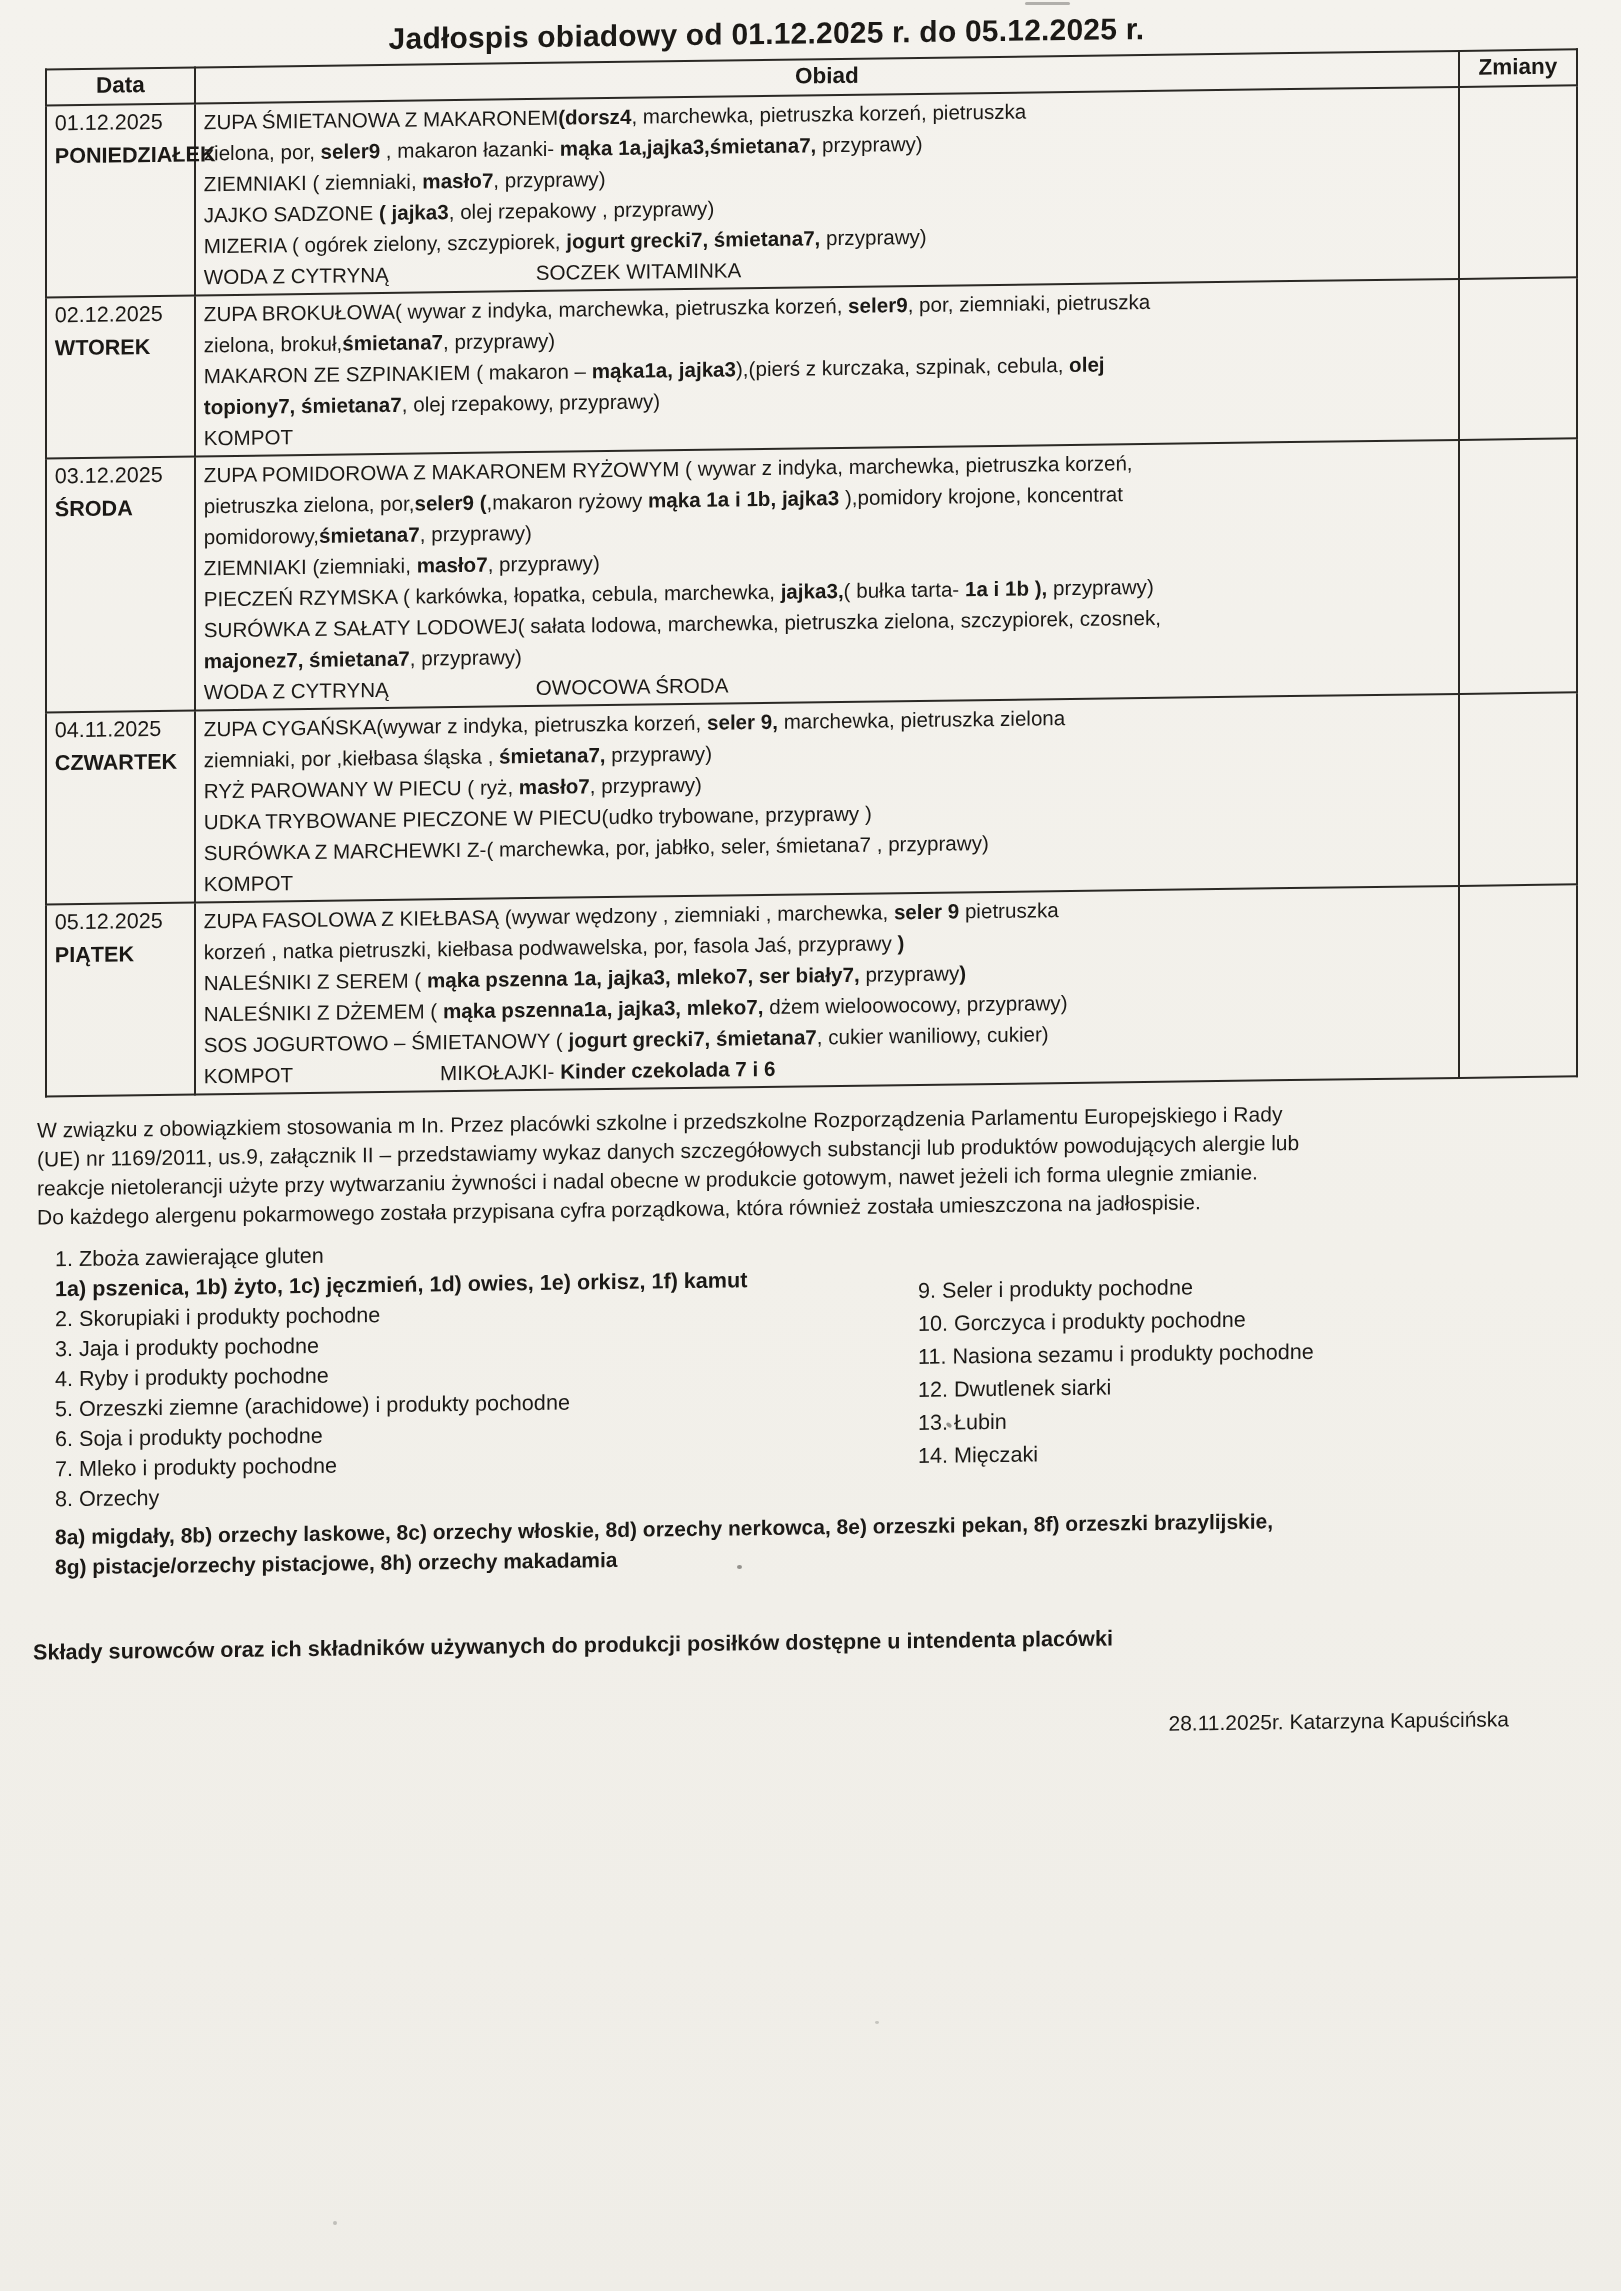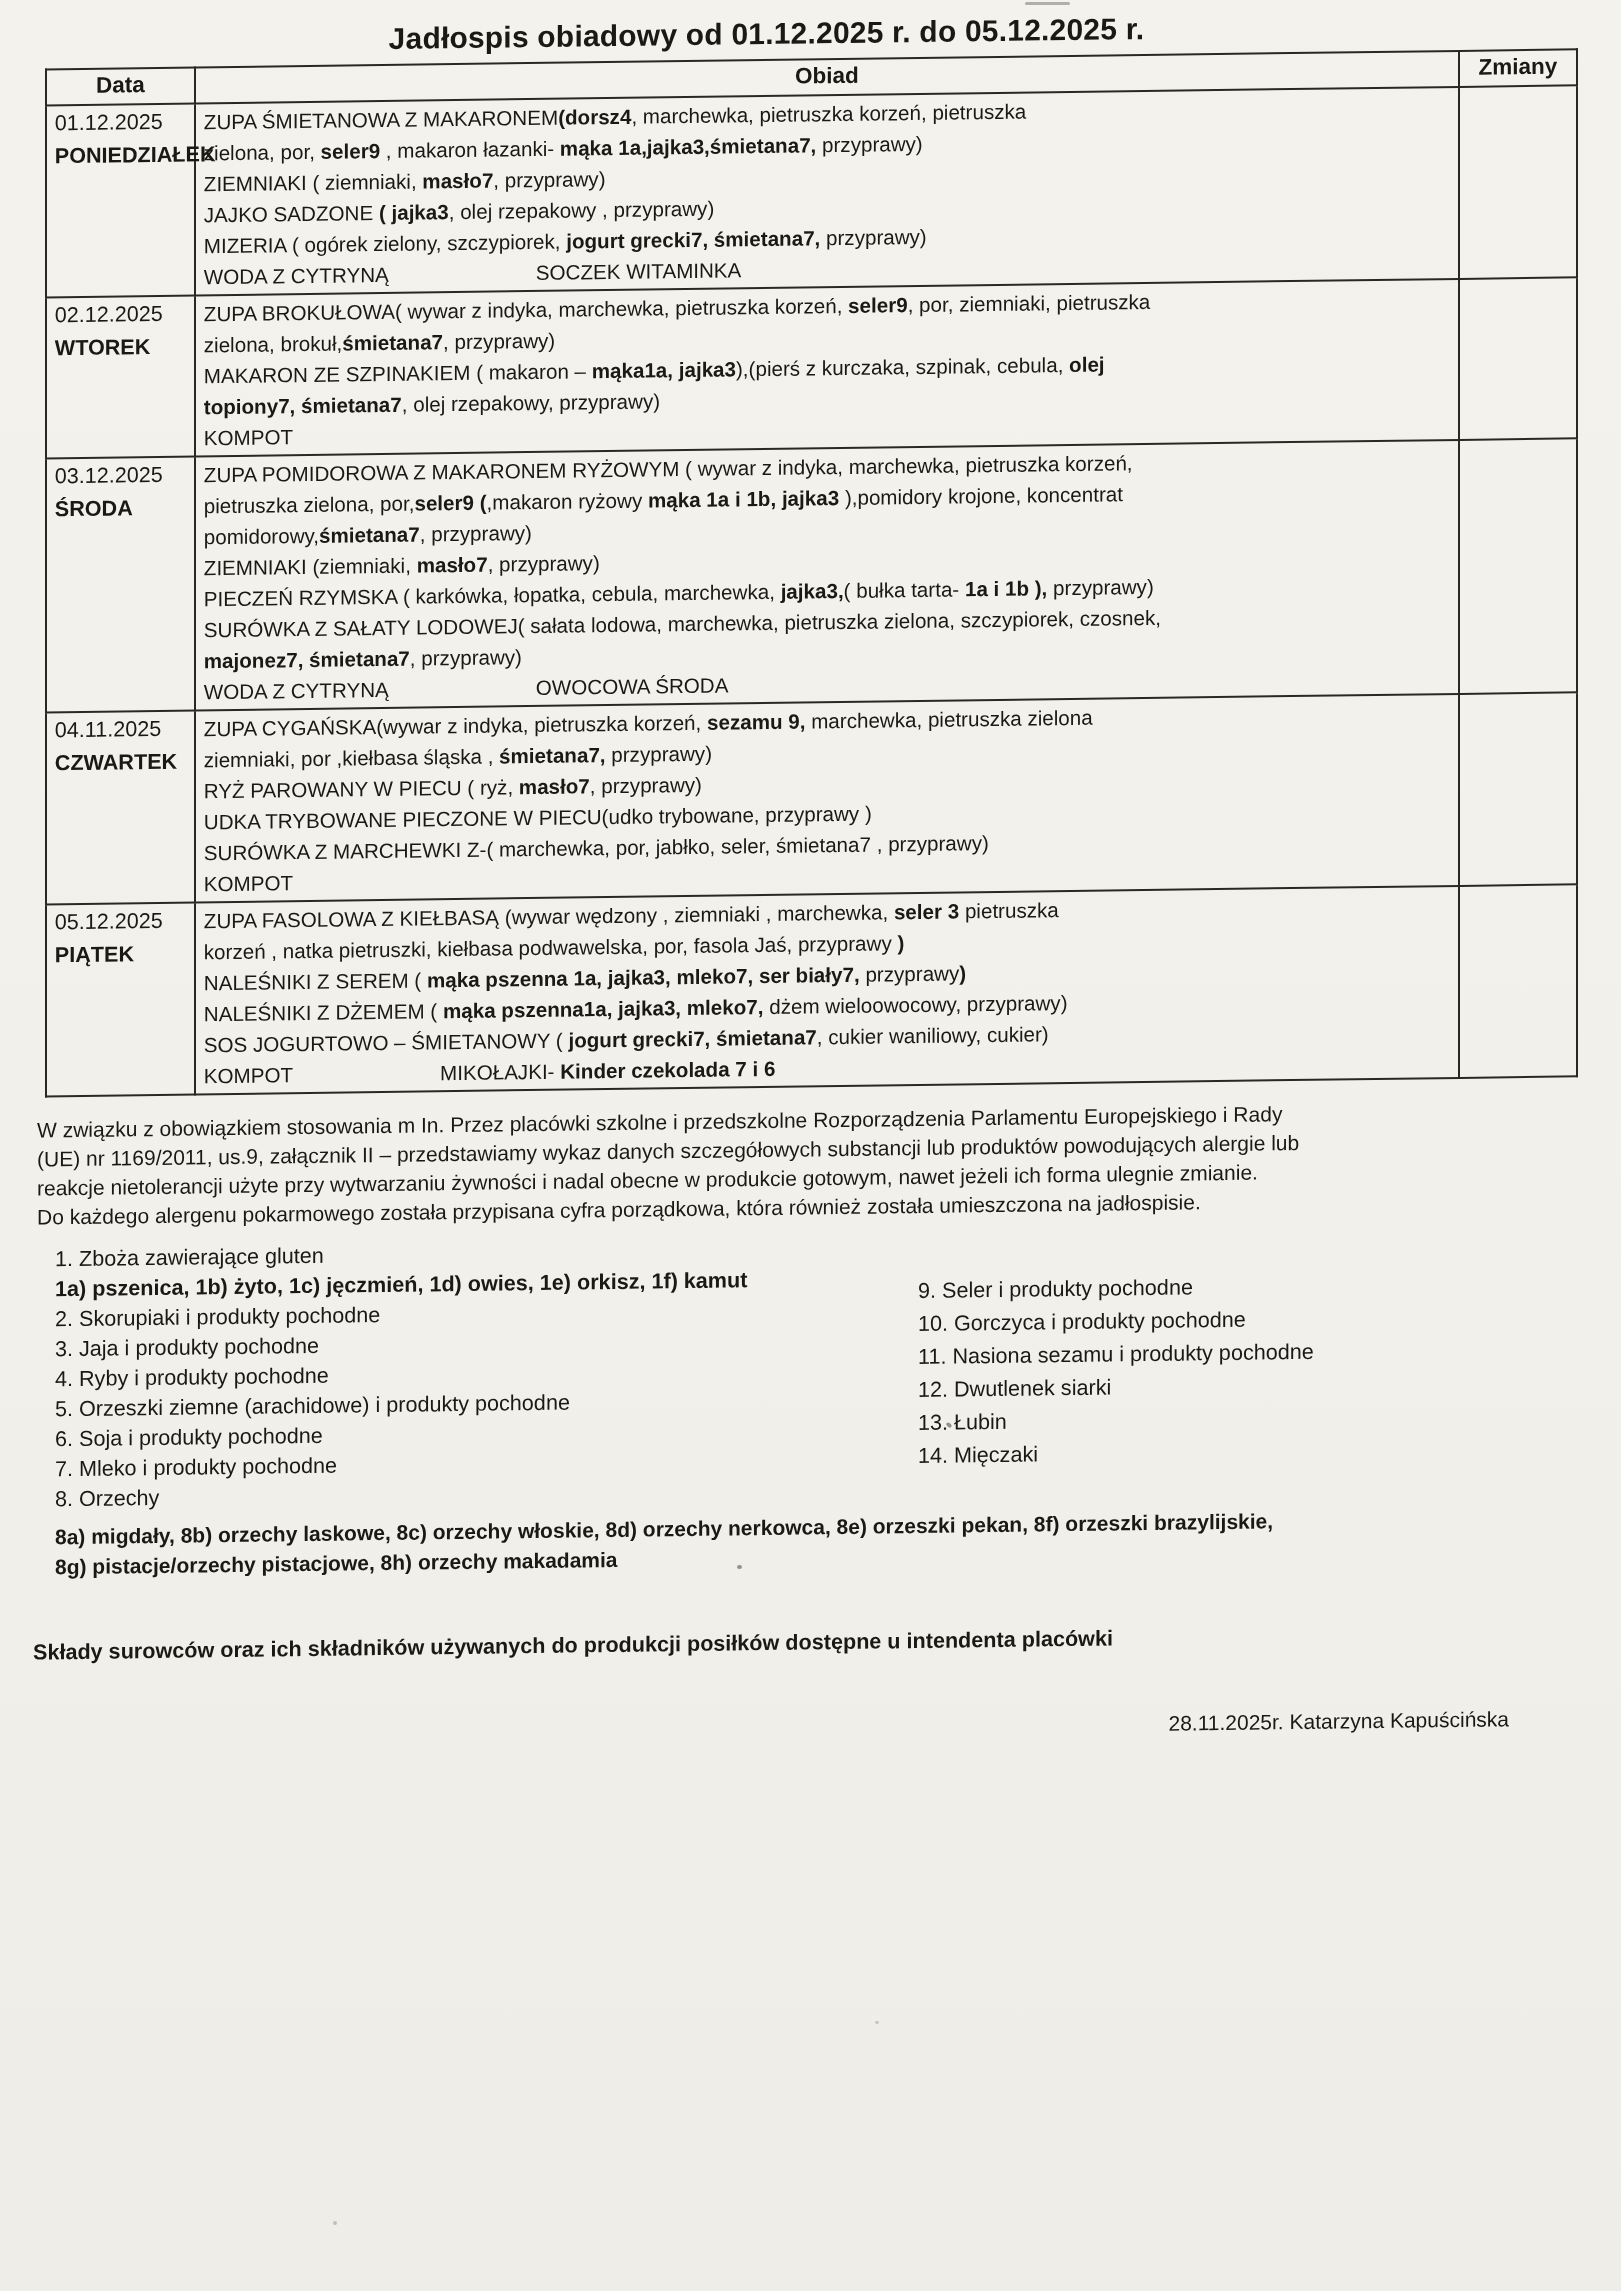--- a/index.html
+++ b/index.html
@@ -162,36 +162,36 @@
             <div class="menu-line"><span>WODA Z CYTRYNĄ</span><span class=" gap">OWOCOWA ŚRODA</span></div>
           </td>
           <td class="zmiany-cell"></td>
         </tr>
         <tr class="menu-row">
           <td class="date-cell">
             <div class="date">04.11.2025</div>
             <div class="day">CZWARTEK</div>
           </td>
           <td class="menu-cell">
-            <div class="menu-line"><span>ZUPA CYGAŃSKA(wywar z indyka, pietruszka korzeń, </span><span class="b">sezamu 9,</span><span> marchewka, pietruszka zielona</span></div>
+            <div class="menu-line"><span>ZUPA CYGAŃSKA(wywar z indyka, pietruszka korzeń, </span><span class="b">seler 9,</span><span> marchewka, pietruszka zielona</span></div>
             <div class="menu-line"><span>ziemniaki, por ,kiełbasa śląska , </span><span class="b">śmietana7,</span><span> przyprawy)</span></div>
             <div class="menu-line"><span>RYŻ PAROWANY W PIECU ( ryż, </span><span class="b">masło7</span><span>, przyprawy)</span></div>
             <div class="menu-line"><span>UDKA TRYBOWANE PIECZONE W PIECU(udko trybowane, przyprawy )</span></div>
             <div class="menu-line"><span>SURÓWKA Z MARCHEWKI Z-( marchewka, por, jabłko, seler, śmietana7 , przyprawy)</span></div>
             <div class="menu-line"><span>KOMPOT</span></div>
           </td>
           <td class="zmiany-cell"></td>
         </tr>
         <tr class="menu-row">
           <td class="date-cell">
             <div class="date">05.12.2025</div>
             <div class="day">PIĄTEK</div>
           </td>
           <td class="menu-cell">
-            <div class="menu-line"><span>ZUPA FASOLOWA Z KIEŁBASĄ (wywar wędzony ,  ziemniaki , marchewka, </span><span class="b">seler 3</span><span>  pietruszka</span></div>
+            <div class="menu-line"><span>ZUPA FASOLOWA Z KIEŁBASĄ (wywar wędzony ,  ziemniaki , marchewka, </span><span class="b">seler 9</span><span>  pietruszka</span></div>
             <div class="menu-line"><span>korzeń , natka pietruszki, kiełbasa podwawelska, por, fasola Jaś, przyprawy </span><span class="b">)</span></div>
             <div class="menu-line"><span>NALEŚNIKI Z SEREM ( </span><span class="b">mąka pszenna 1a, jajka3, mleko7, ser biały7,</span><span> przyprawy</span><span class="b">)</span></div>
             <div class="menu-line"><span>NALEŚNIKI Z DŻEMEM ( </span><span class="b">mąka pszenna1a, jajka3, mleko7,</span><span> dżem wieloowocowy, przyprawy)</span></div>
             <div class="menu-line"><span>SOS JOGURTOWO – ŚMIETANOWY ( </span><span class="b">jogurt grecki7, śmietana7</span><span>, cukier waniliowy, cukier)</span></div>
             <div class="menu-line"><span>KOMPOT</span><span class=" gap">MIKOŁAJKI- </span><span class="b">Kinder czekolada 7 i 6</span></div>
           </td>
           <td class="zmiany-cell"></td>
         </tr>
       </tbody>
   </table>

